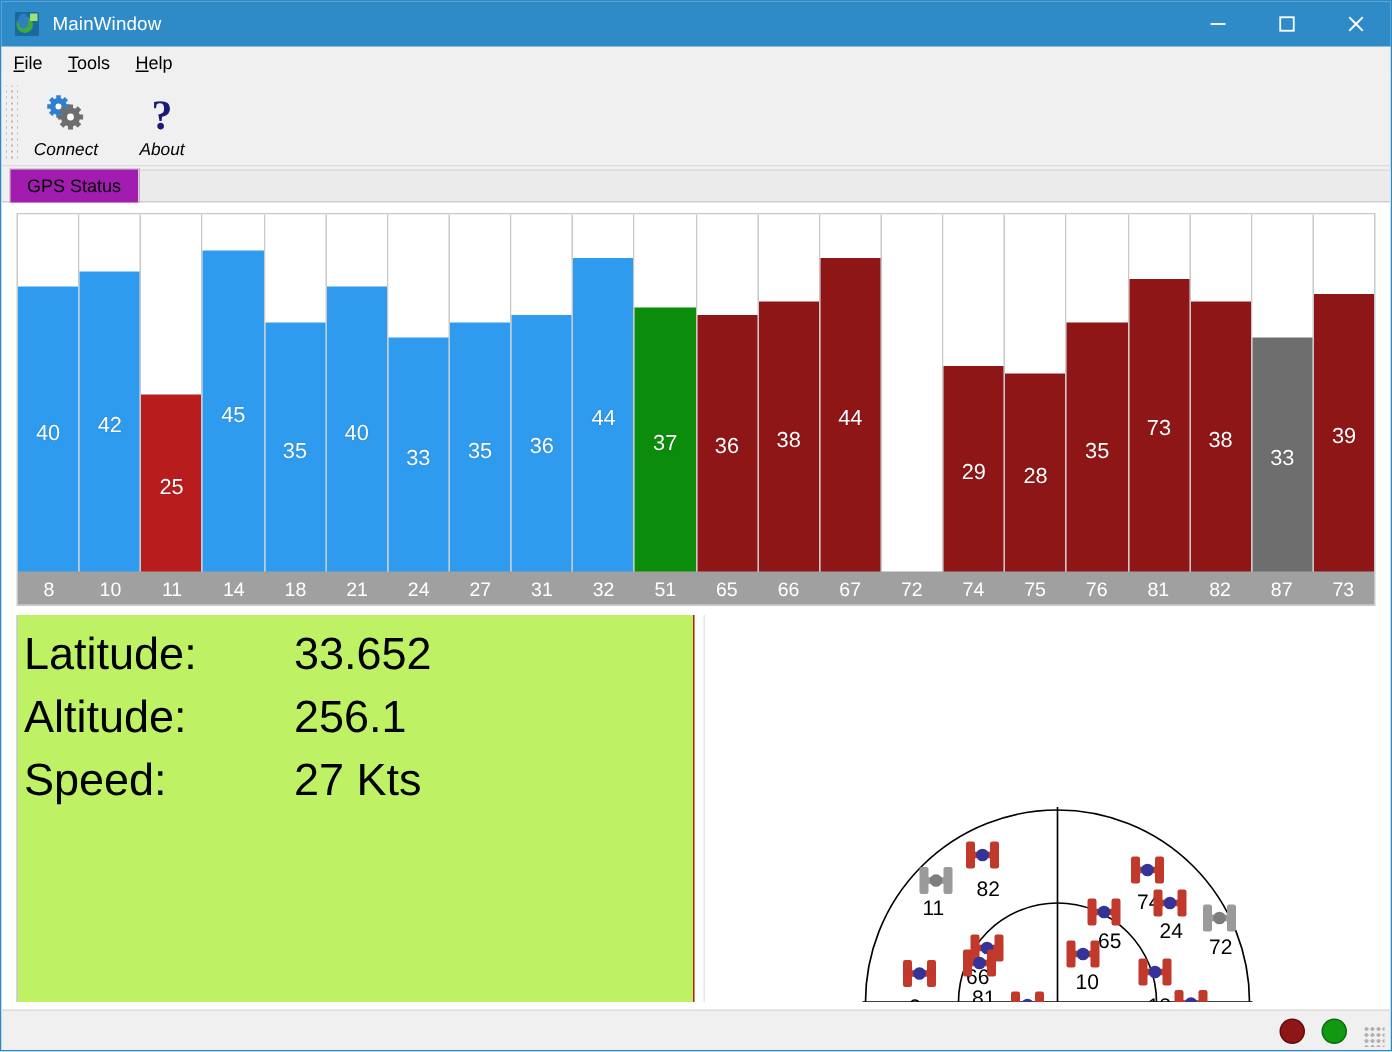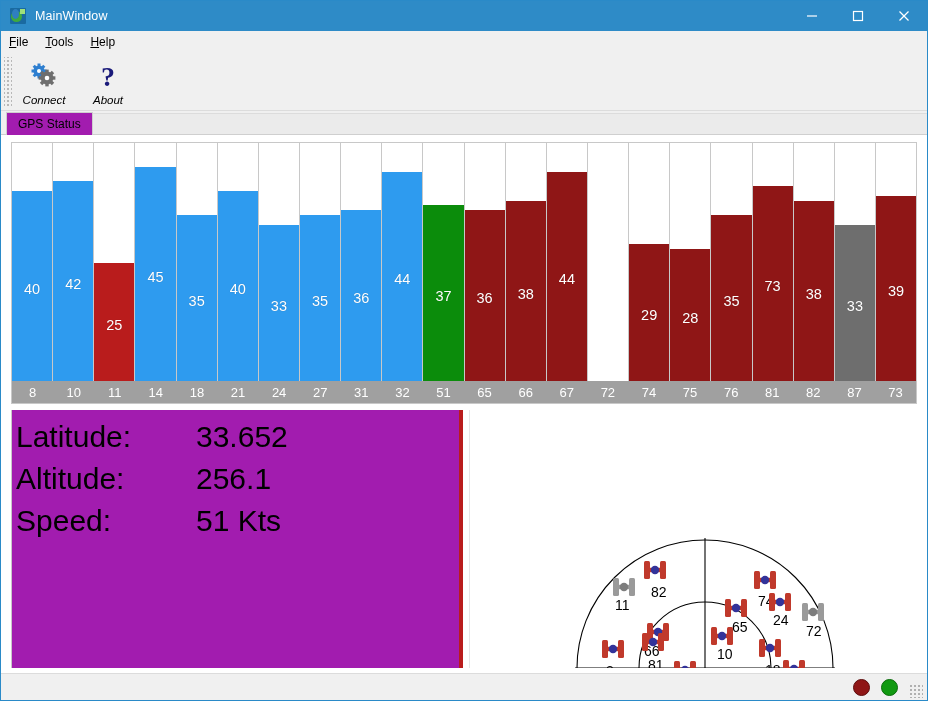--- a/index.html
+++ b/index.html
@@ -125,22 +125,22 @@
     position: absolute; left: 0; bottom: 0; width: 100%; height: 22px;
     background: #a0a0a0; display: flex; align-items: center;
   }
   .axis-lbl {
     flex: 1 1 0; text-align: center; color: #ffffff; font-size: 13px;
   }
 
   
   #info-panel {
     position: absolute; left: 10px; top: 275px; width: 452px; height: 258px;
-    background: #a21caf; border-left: 1px solid #c8c8c8;
-    border-right: 4px solid #b91c1c;
+    background: #bef264; border-left: 1px solid #c8c8c8;
+    border-right: 1px solid #b91c1c;
     padding: 6px 0 0 4px;
   }
   .info-row { display: flex; align-items: baseline; height: 42px; }
   .info-key { width: 180px; font-size: 30px; color: #000; line-height: 42px; }
   .info-val { font-size: 30px; color: #000; line-height: 42px; }
 
   
   #skyplot {
     position: absolute; left: 468px; top: 275px; width: 448px; height: 258px;
     background: #ffffff; border-left: 1px solid #e6e6e6;
@@ -387,21 +387,21 @@
         <div class="info-row">
           <div class="info-key">Latitude:</div>
           <div class="info-val">33.652</div>
         </div>
         <div class="info-row">
           <div class="info-key">Altitude:</div>
           <div class="info-val">256.1</div>
         </div>
         <div class="info-row">
           <div class="info-key">Speed:</div>
-          <div class="info-val">51 Kts</div>
+          <div class="info-val">27 Kts</div>
         </div>
       </div>
 
     <div id="skyplot">
       <svg id="skysvg" width="448" height="258" viewBox="460 275 448 258">
         <g>
           <circle cx="695" cy="533" r="128" fill="none" stroke="#000" stroke-width="1.1"></circle>
           <circle cx="695" cy="533" r="66" fill="none" stroke="#000" stroke-width="1.1"></circle>
           <line x1="695" y1="403" x2="695" y2="663" stroke="#000" stroke-width="1.1"></line>
           <line x1="565" y1="533" x2="825" y2="533" stroke="#000" stroke-width="1.1"></line>

